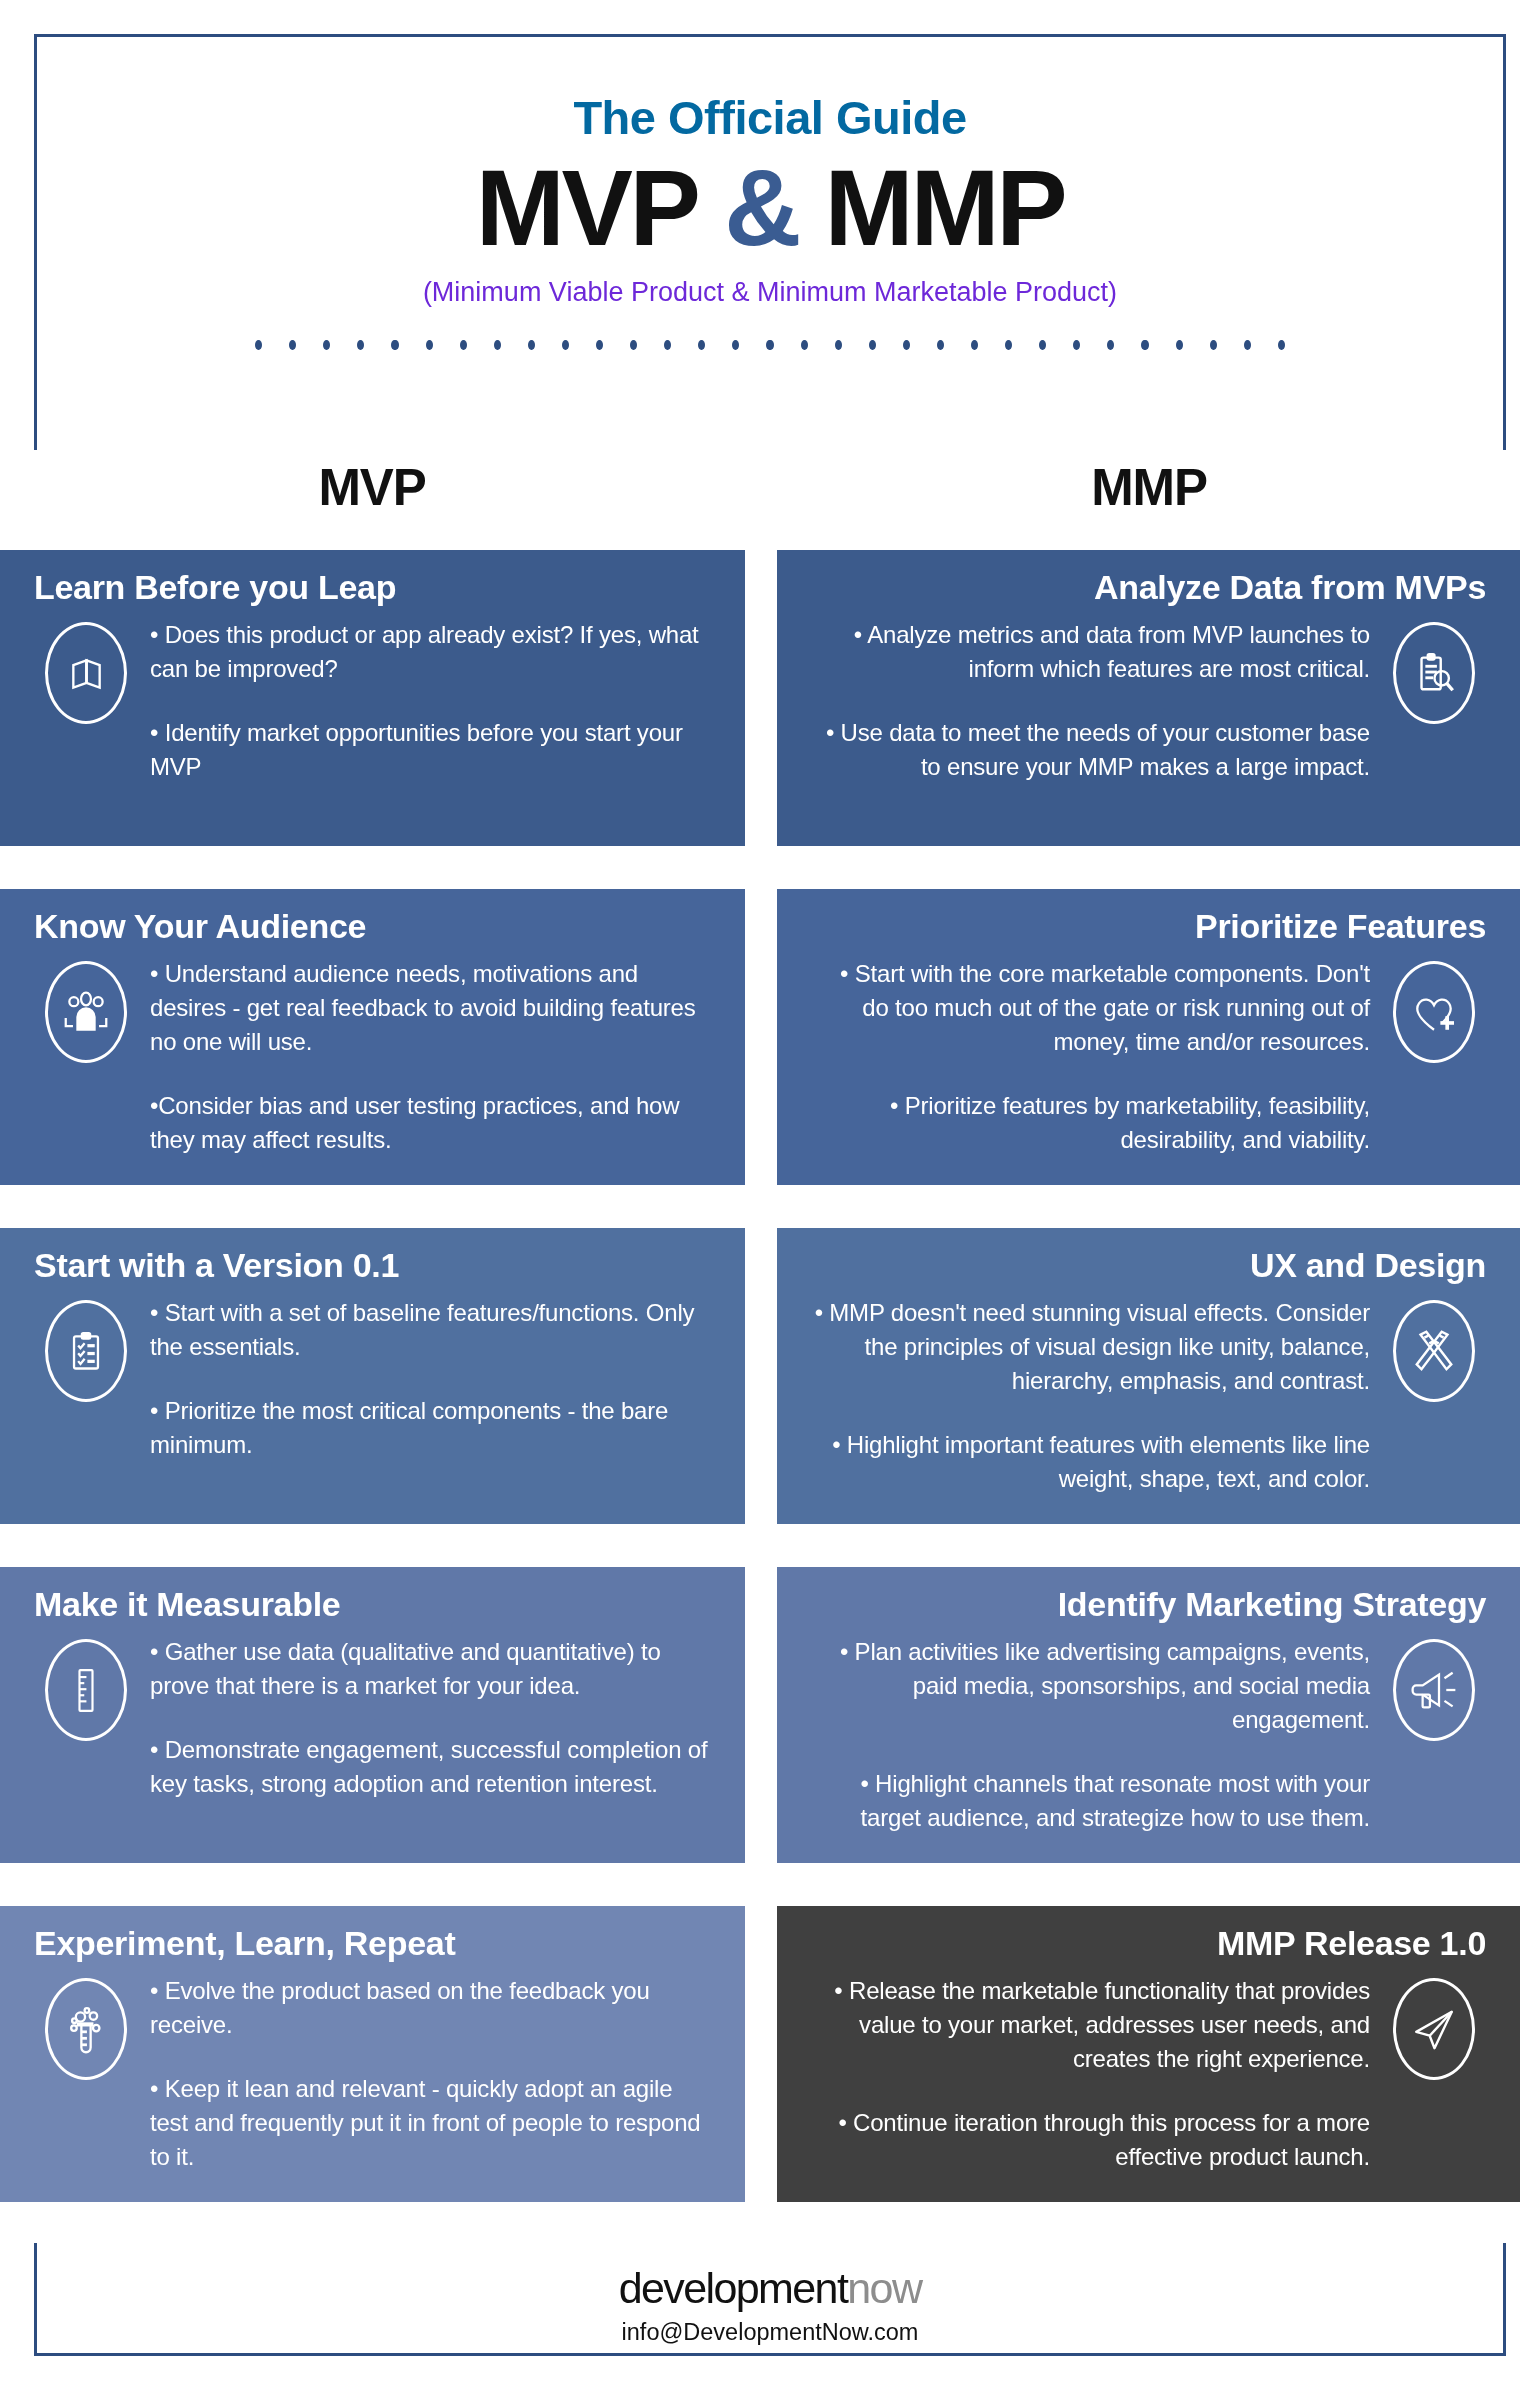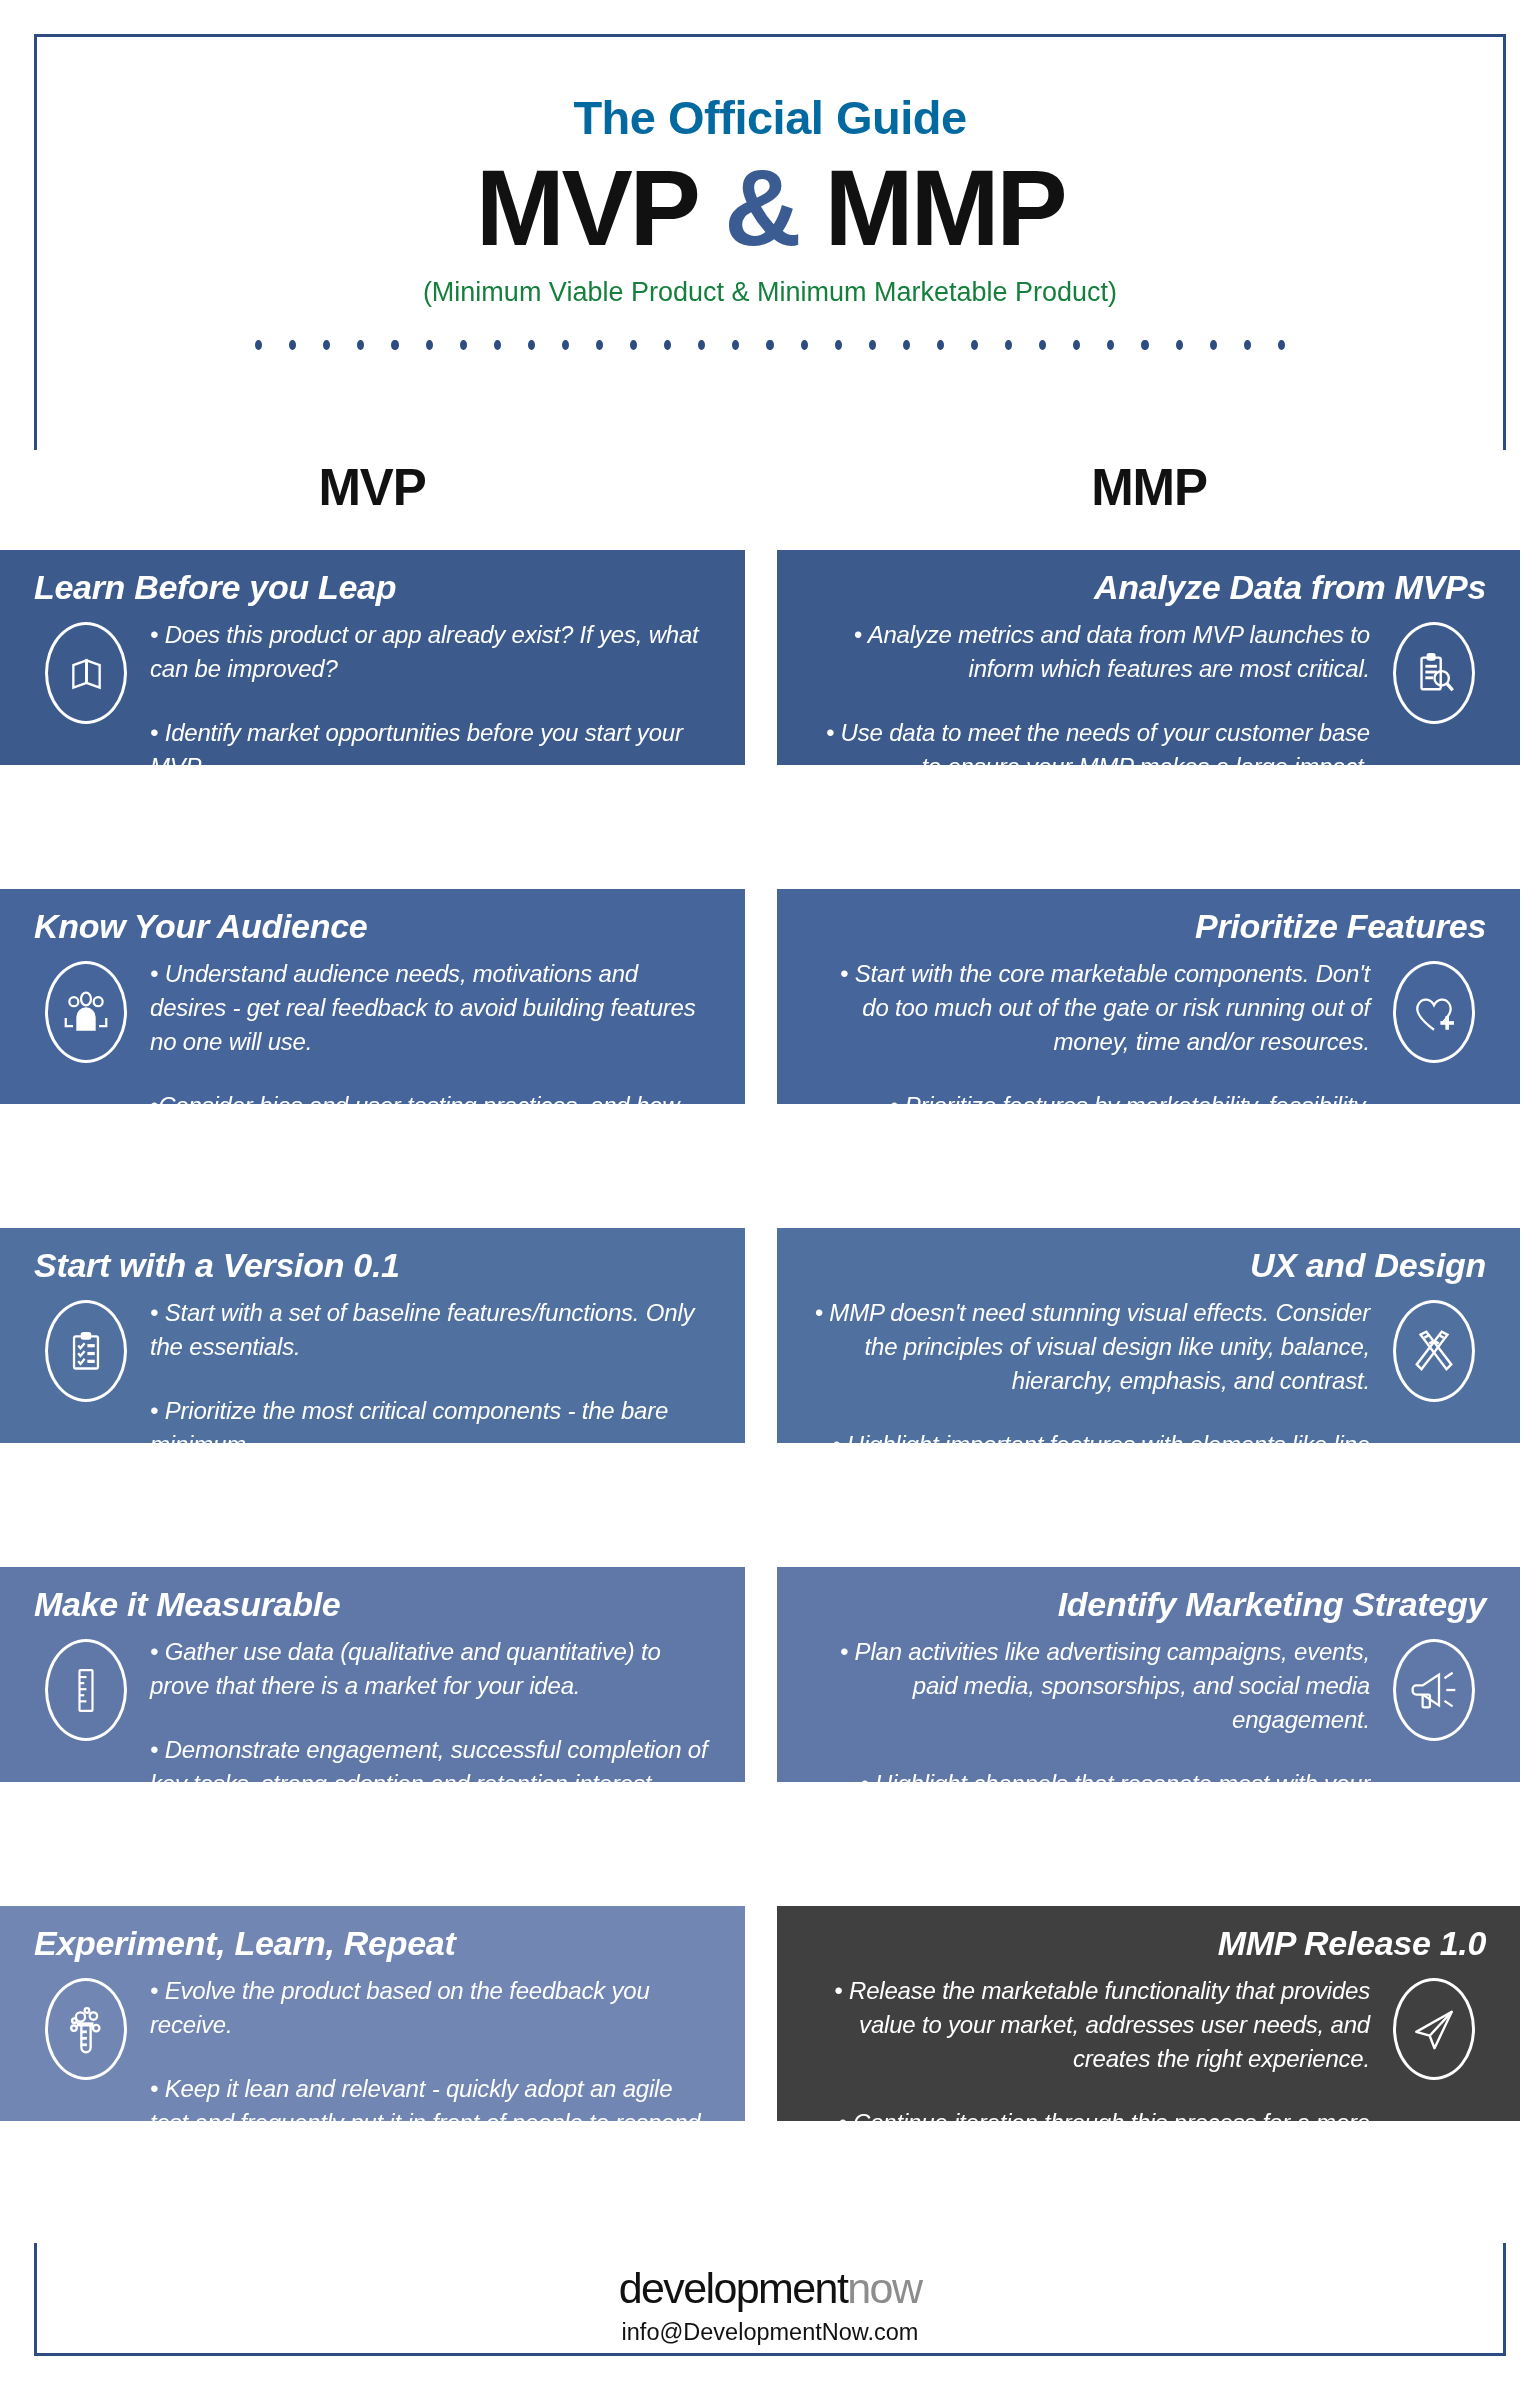--- a/index.html
+++ b/index.html
@@ -56,21 +56,21 @@
     letter-spacing: -3.3px;
     line-height: 1.05;
     white-space: nowrap;
   }
 
   .guide-title .amp { color: #3a5c92; }
 
   .guide-sub {
     margin-top: 14.2px;
     font-size: 27px;
-    color: #15803d;
+    color: #6d28d9;
     line-height: 1;
   }
 
   .dot-rule {
     margin-top: 34px;
     display: flex;
     justify-content: center;
     gap: 27px;
   }
   .dot-rule .dot {
@@ -110,24 +110,23 @@
   .row {
     position: relative;
     width: 1539px;
     height: 339px;
   }
   .row.last { height: 328px; }
 
   .card {
     position: absolute;
     top: 0;
-    height: 215px;
+    height: 296px;
     padding: 18.6px 34px 0 34px;
     color: #ffffff;
-    font-style: italic;
   }
   .card.left  { left: 0;     width: 745px; }
   .card.right { left: 777px; width: 743px; }
 
   .card-title {
     font-size: 34px;
     font-weight: bold;
     line-height: 1.1;
     letter-spacing: -0.3px;
     margin-bottom: 12px;

